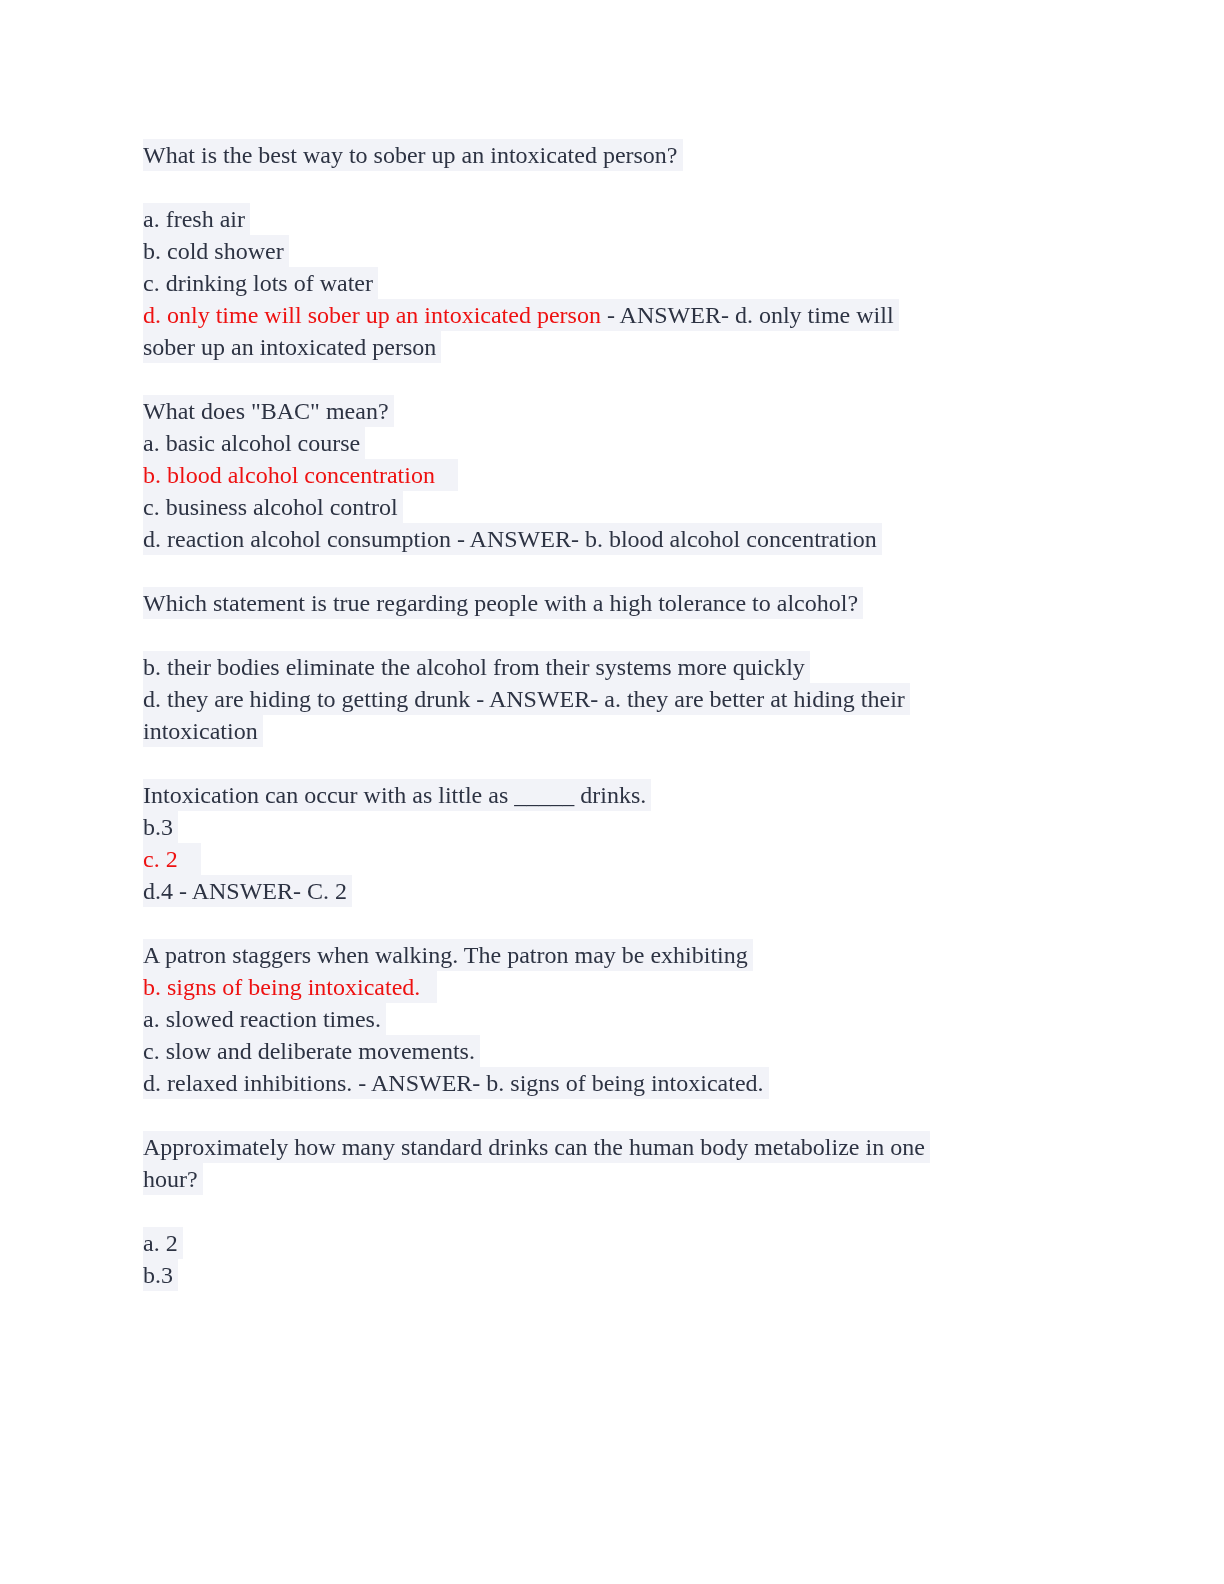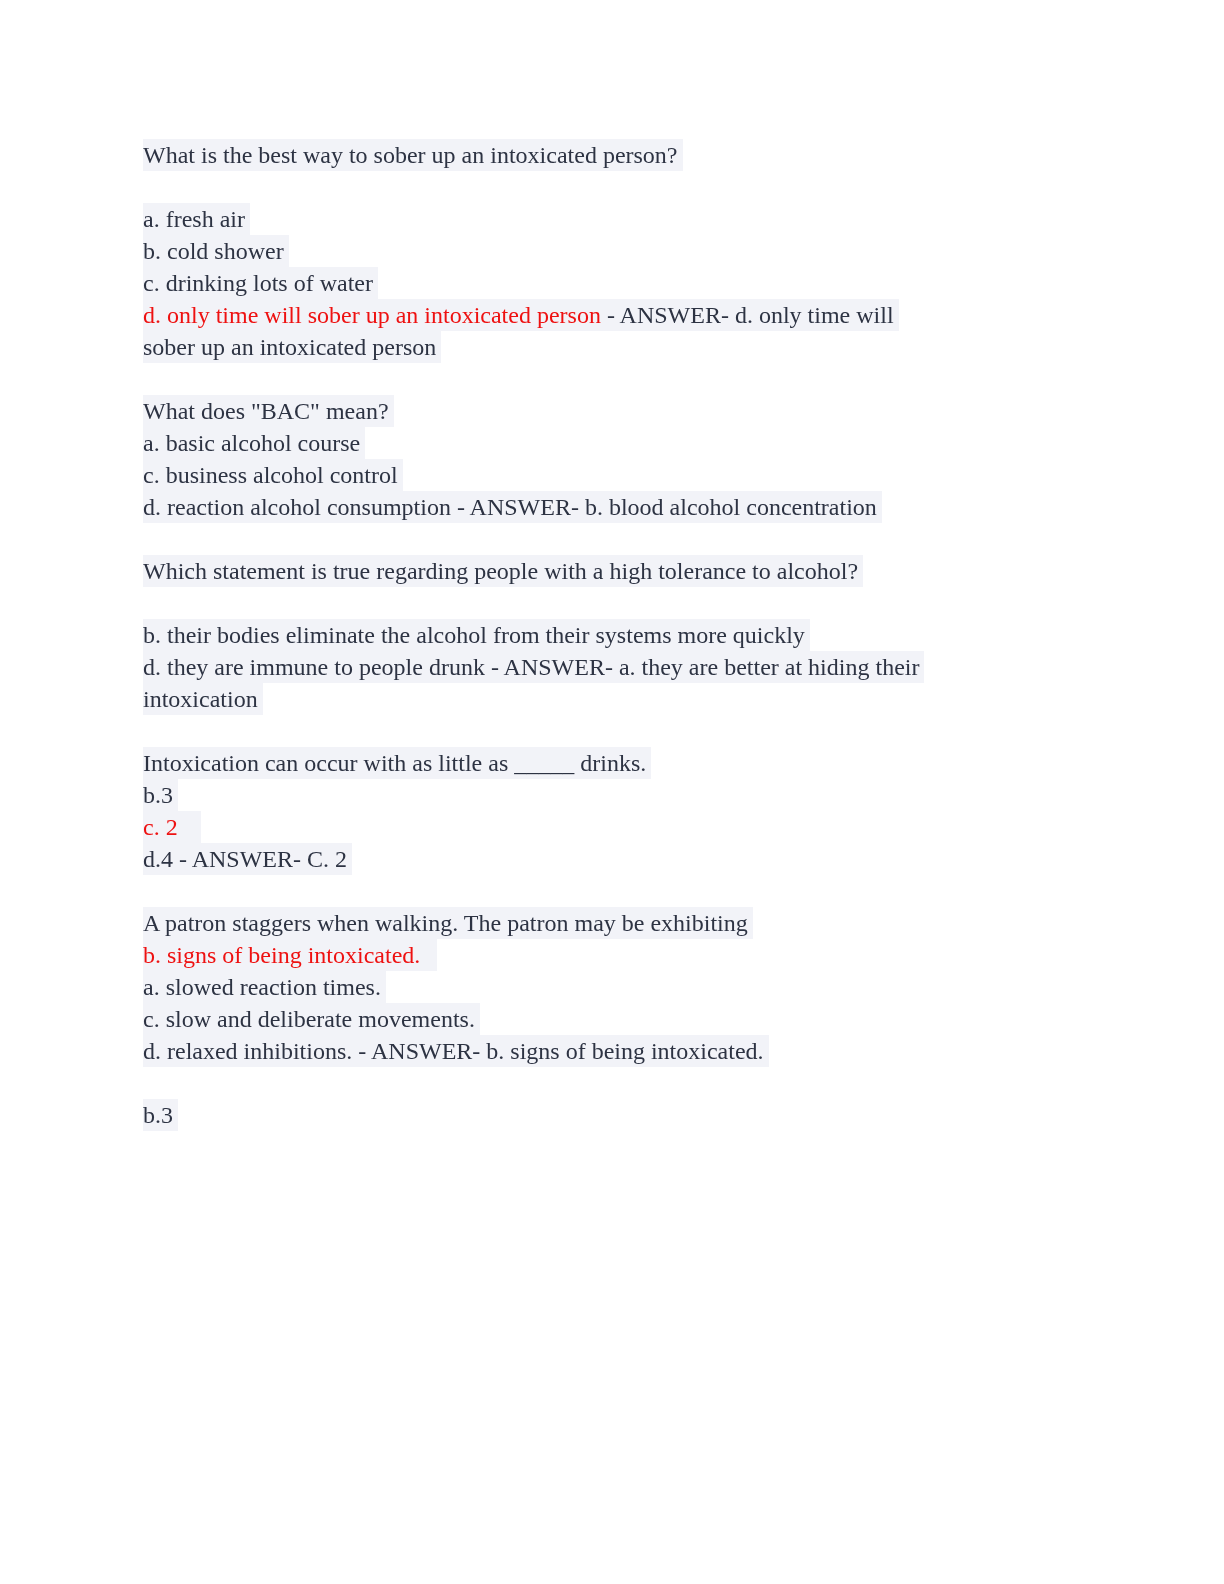--- a/index.html
+++ b/index.html
@@ -57,41 +57,47 @@
       <div class="para">
         <div class="line"><span class="hl"><span class="seg-dark">a. fresh air</span></span></div>
         <div class="line"><span class="hl"><span class="seg-dark">b. cold shower</span></span></div>
         <div class="line"><span class="hl"><span class="seg-dark">c. drinking lots of water</span></span></div>
         <div class="line"><span class="hl"><span class="seg-red">d. only time will sober up an intoxicated person</span><span class="seg-dark"> - ANSWER- d. only time will</span></span></div>
         <div class="line"><span class="hl"><span class="seg-dark">sober up an intoxicated person</span></span></div>
       </div>
       <div class="para">
         <div class="line"><span class="hl"><span class="seg-dark">What does "BAC" mean?</span></span></div>
         <div class="line"><span class="hl"><span class="seg-dark">a. basic alcohol course</span></span></div>
+        <div class="line"><span class="hl"><span class="seg-red">b. blood alcohol concentration</span><span>   </span></span></div>
         <div class="line"><span class="hl"><span class="seg-dark">c. business alcohol control</span></span></div>
         <div class="line"><span class="hl"><span class="seg-dark">d. reaction alcohol consumption - ANSWER- b. blood alcohol concentration</span></span></div>
       </div>
       <div class="para">
         <div class="line"><span class="hl"><span class="seg-dark">Which statement is true regarding people with a high tolerance to alcohol?</span></span></div>
       </div>
       <div class="para">
         <div class="line"><span class="hl"><span class="seg-dark">b. their bodies eliminate the alcohol from their systems more quickly</span></span></div>
-        <div class="line"><span class="hl"><span class="seg-dark">d. they are immune to people drunk - ANSWER- a. they are better at hiding their</span></span></div>
+        <div class="line"><span class="hl"><span class="seg-dark">d. they are hiding to getting drunk - ANSWER- a. they are better at hiding their</span></span></div>
         <div class="line"><span class="hl"><span class="seg-dark">intoxication</span></span></div>
       </div>
       <div class="para">
         <div class="line"><span class="hl"><span class="seg-dark">Intoxication can occur with as little as _____ drinks.</span></span></div>
         <div class="line"><span class="hl"><span class="seg-dark">b.3</span></span></div>
         <div class="line"><span class="hl"><span class="seg-red">c. 2</span><span>   </span></span></div>
         <div class="line"><span class="hl"><span class="seg-dark">d.4 - ANSWER- C. 2</span></span></div>
       </div>
       <div class="para">
         <div class="line"><span class="hl"><span class="seg-dark">A patron staggers when walking. The patron may be exhibiting</span></span></div>
         <div class="line"><span class="hl"><span class="seg-red">b. signs of being intoxicated.</span><span>  </span></span></div>
         <div class="line"><span class="hl"><span class="seg-dark">a. slowed reaction times.</span></span></div>
         <div class="line"><span class="hl"><span class="seg-dark">c. slow and deliberate movements.</span></span></div>
         <div class="line"><span class="hl"><span class="seg-dark">d. relaxed inhibitions. - ANSWER- b. signs of being intoxicated.</span></span></div>
       </div>
       <div class="para">
+        <div class="line"><span class="hl"><span class="seg-dark">Approximately how many standard drinks can the human body metabolize in one</span></span></div>
+        <div class="line"><span class="hl"><span class="seg-dark">hour?</span></span></div>
+      </div>
+      <div class="para">
+        <div class="line"><span class="hl"><span class="seg-dark">a. 2</span></span></div>
         <div class="line"><span class="hl"><span class="seg-dark">b.3</span></span></div>
       </div>
     </div>
 </div>
 
 </body></html>

